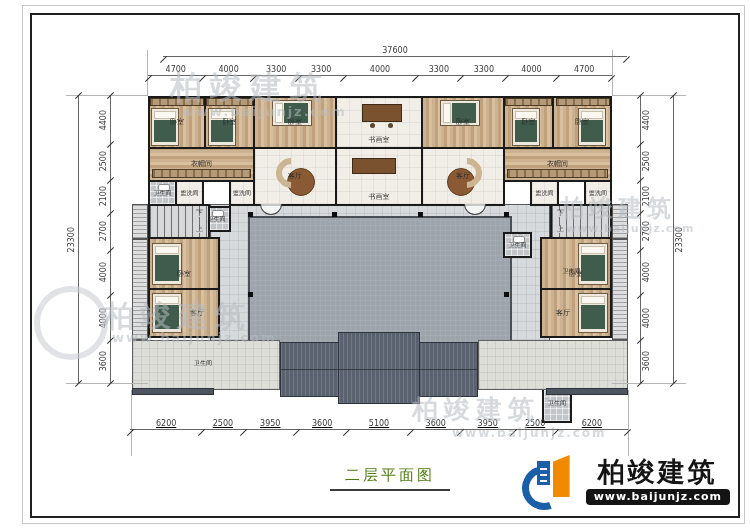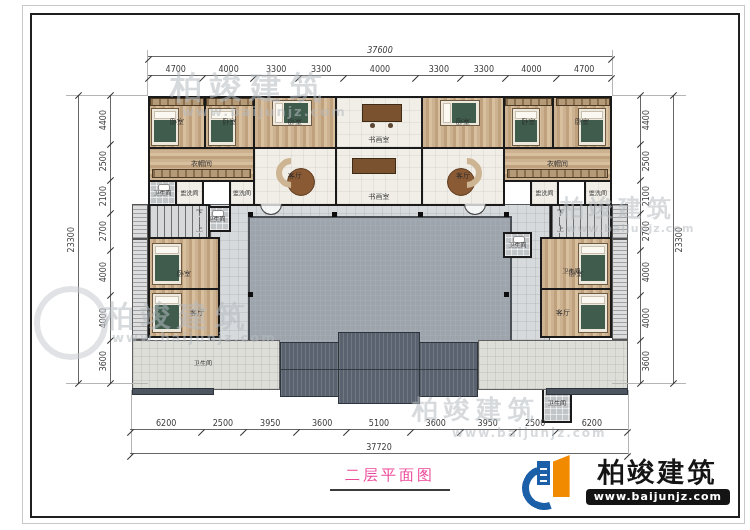--- a/index.html
+++ b/index.html
@@ -76,21 +76,21 @@
   .colR .vseg::after{content:"";position:absolute;left:-5px;bottom:-1px;width:9px;height:1px;background:#333;transform:rotate(-45deg);}
   .colR::before{content:"";position:absolute;left:-5px;top:-1px;width:9px;height:1px;background:#333;transform:rotate(-45deg);}
   .ext{position:absolute;background:#b5b5b5;}
 
   
   .wm{position:absolute;color:#b6bcc1;font-weight:bold;z-index:6;pointer-events:none;opacity:.55;white-space:nowrap;}
   .wm-circle{position:absolute;border:6px solid #c6cbcf;border-radius:50%;z-index:6;opacity:.55;}
 
   
   .title{position:absolute;left:330px;top:466px;width:120px;text-align:center;
-         font-size:15px;letter-spacing:3px;color:#ec4899;border-bottom:2px solid #3c3c3c;padding-bottom:4px;z-index:7;}
+         font-size:15px;letter-spacing:3px;color:#4d7c0f;border-bottom:2px solid #3c3c3c;padding-bottom:4px;z-index:7;}
   .logo{position:absolute;right:20px;bottom:20px;display:flex;align-items:center;z-index:8;}
   .lg-ic{position:relative;width:56px;height:58px;margin-right:8px;}
   .lg-swoosh{position:absolute;left:0;bottom:0;width:44px;height:44px;border:7px solid #1b5fa8;
              border-top-color:transparent;border-right-color:transparent;border-radius:50%;
              transform:rotate(25deg);box-sizing:border-box;}
   .lg-tower-o{position:absolute;right:8px;top:3px;width:17px;height:42px;background:#f28a00;
              clip-path:polygon(0 16%,100% 0,100% 100%,0 100%);}
   .lg-tower-b{position:absolute;left:15px;top:9px;width:13px;height:24px;background:#1b5fa8;
              background-image:repeating-linear-gradient(0deg,rgba(255,255,255,.95) 0 2px,transparent 2px 6px);
              background-size:7px 100%;background-repeat:no-repeat;background-position:3px 3px;}
@@ -258,21 +258,21 @@
 
   <div class="ext" style="left:147px;top:50px;width:1px;height:46px;"></div>
   <div class="ext" style="left:612px;top:50px;width:1px;height:46px;"></div>
   <div class="ext" style="left:131px;top:390px;width:1px;height:66px;"></div>
   <div class="ext" style="left:628px;top:390px;width:1px;height:66px;"></div>
   <div class="ext" style="left:66px;top:95px;width:82px;height:1px;"></div>
   <div class="ext" style="left:66px;top:383px;width:82px;height:1px;"></div>
   <div class="ext" style="left:612px;top:95px;width:74px;height:1px;"></div>
   <div class="ext" style="left:612px;top:383px;width:74px;height:1px;"></div>
 
-  <div class="dimrow" style="left:148px;top:43px;width:464px;height:14px;font-style:italic;">
+  <div class="dimrow" style="left:163px;top:43px;width:464px;height:14px;">
     <div class="seg" style="flex-grow:1;">
         <span>37600</span>
       </div>
   </div>
   <div class="dimrow" style="left:148px;top:62px;width:464px;height:14px;">
     <div class="seg" style="flex-grow:4700;">
         <span>4700</span>
       </div>
     <div class="seg" style="flex-grow:4000;">
         <span>4000</span>
@@ -293,21 +293,21 @@
         <span>3300</span>
       </div>
     <div class="seg" style="flex-grow:4000;">
         <span>4000</span>
       </div>
     <div class="seg" style="flex-grow:4700;">
         <span>4700</span>
       </div>
   </div>
 
-  <div class="dimrow" style="left:130px;top:416px;width:498px;height:14px;">
+  <div class="dimrow" style="left:130px;top:416px;width:498px;height:14px;text-decoration:underline;">
     <div class="seg" style="flex-grow:6200;">
         <span>6200</span>
       </div>
     <div class="seg" style="flex-grow:2500;">
         <span>2500</span>
       </div>
     <div class="seg" style="flex-grow:3950;">
         <span>3950</span>
       </div>
     <div class="seg" style="flex-grow:3600;">
@@ -320,25 +320,20 @@
         <span>3600</span>
       </div>
     <div class="seg" style="flex-grow:3950;">
         <span>3950</span>
       </div>
     <div class="seg" style="flex-grow:2500;">
         <span>2500</span>
       </div>
     <div class="seg" style="flex-grow:6200;">
         <span>6200</span>
-      </div>
-  </div>
-  <div class="dimrow" style="left:130px;top:440px;width:498px;height:14px;">
-    <div class="seg" style="flex-grow:1;">
-        <span>37720</span>
       </div>
   </div>
 
   <div class="dimcol colL" style="left:98px;top:96px;width:13px;height:287px;">
     <div class="vseg" style="flex-grow:4400;">
         <span>4400</span>
       </div>
     <div class="vseg" style="flex-grow:2500;">
         <span>2500</span>
       </div>

